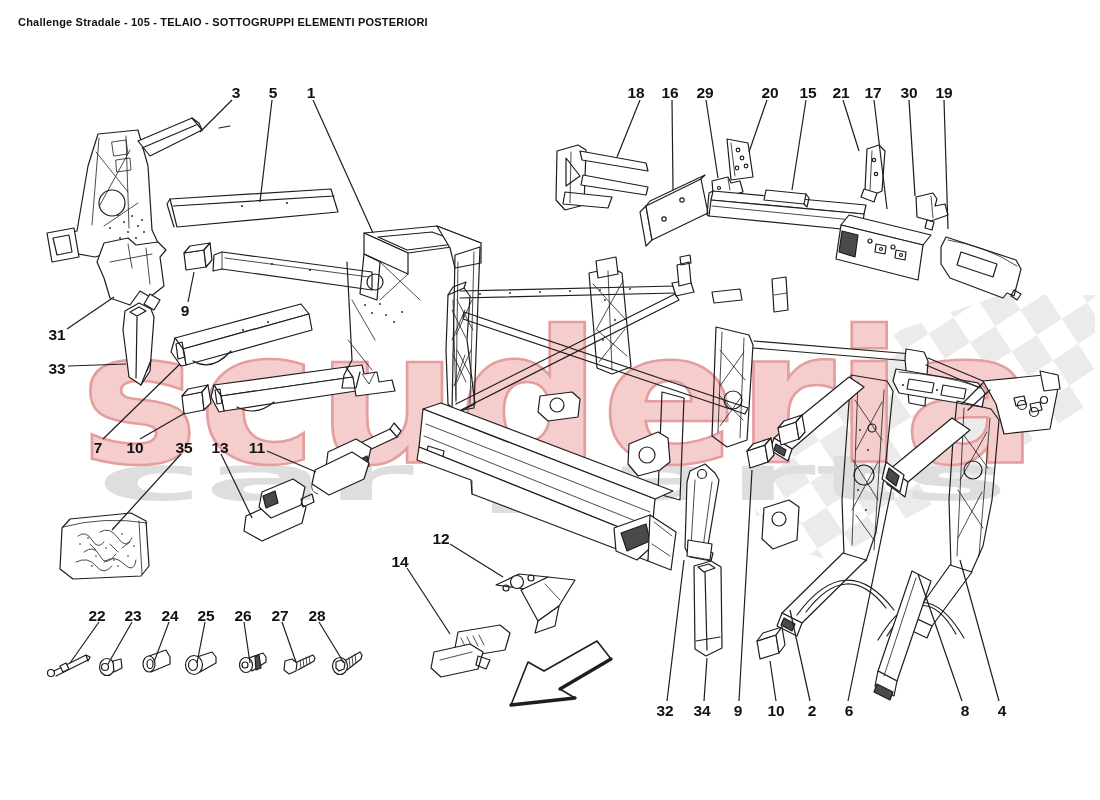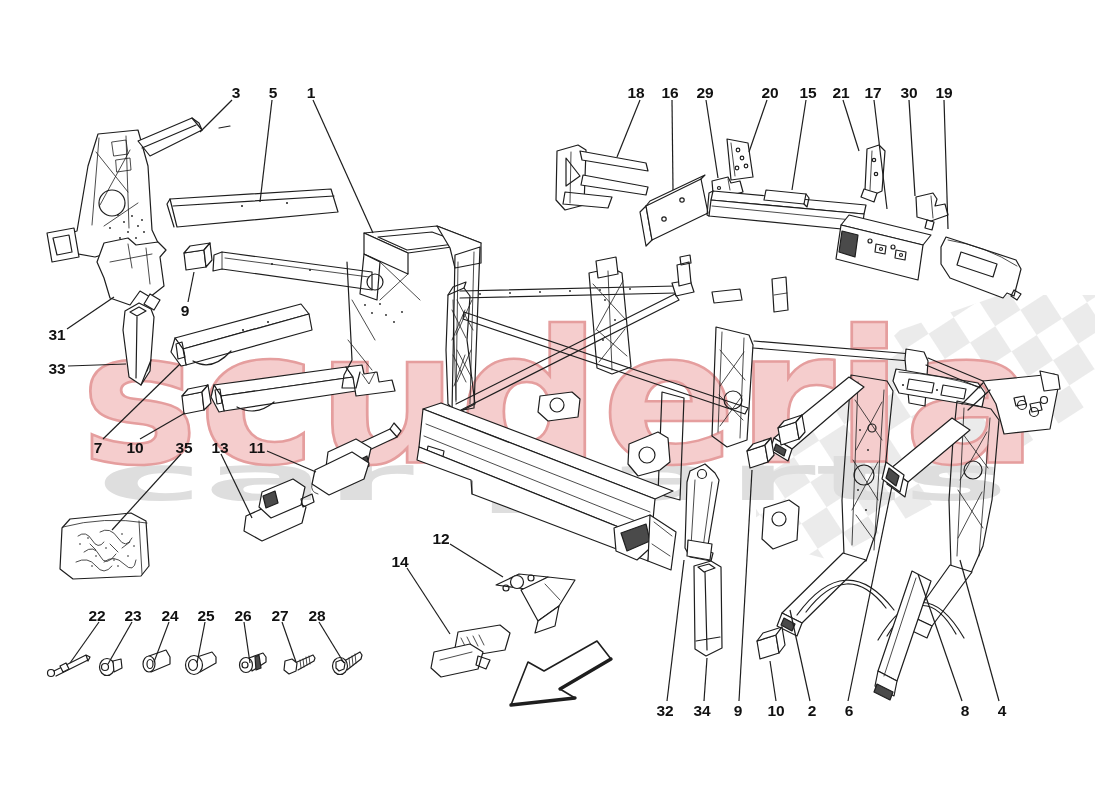--- a/index.html
+++ b/index.html
@@ -22,20 +22,21 @@
             fill:var(--wm-fill);stroke:var(--wm-stroke);stroke-width:2.5;}
   .wm-sub{font-family:"DejaVu Sans", sans-serif;font-weight:bold;fill:var(--wm-gray);}
   .leader{stroke:var(--line);stroke-width:1.2;fill:none;}
   .callout{font-family:"Liberation Sans", sans-serif;font-size:15.5px;font-weight:bold;
            fill:var(--title);text-anchor:middle;dominant-baseline:central;}
 </style>
 </head>
 <body>
 
 <div class="page">
+  <div class="title">Challenge Stradale - 105 - TELAIO - SOTTOGRUPPI ELEMENTI POSTERIORI</div>
 
   <svg width="1100" height="800" viewBox="0 0 1100 800">
     <defs>
       <pattern id="chk" width="60" height="60" patternUnits="userSpaceOnUse" patternTransform="rotate(-33 900 400)">
         <rect x="0" y="0" width="30" height="30" fill="var(--checker)"></rect>
         <rect x="30" y="30" width="30" height="30" fill="var(--checker)"></rect>
       </pattern>
     </defs>
 
     <g>

